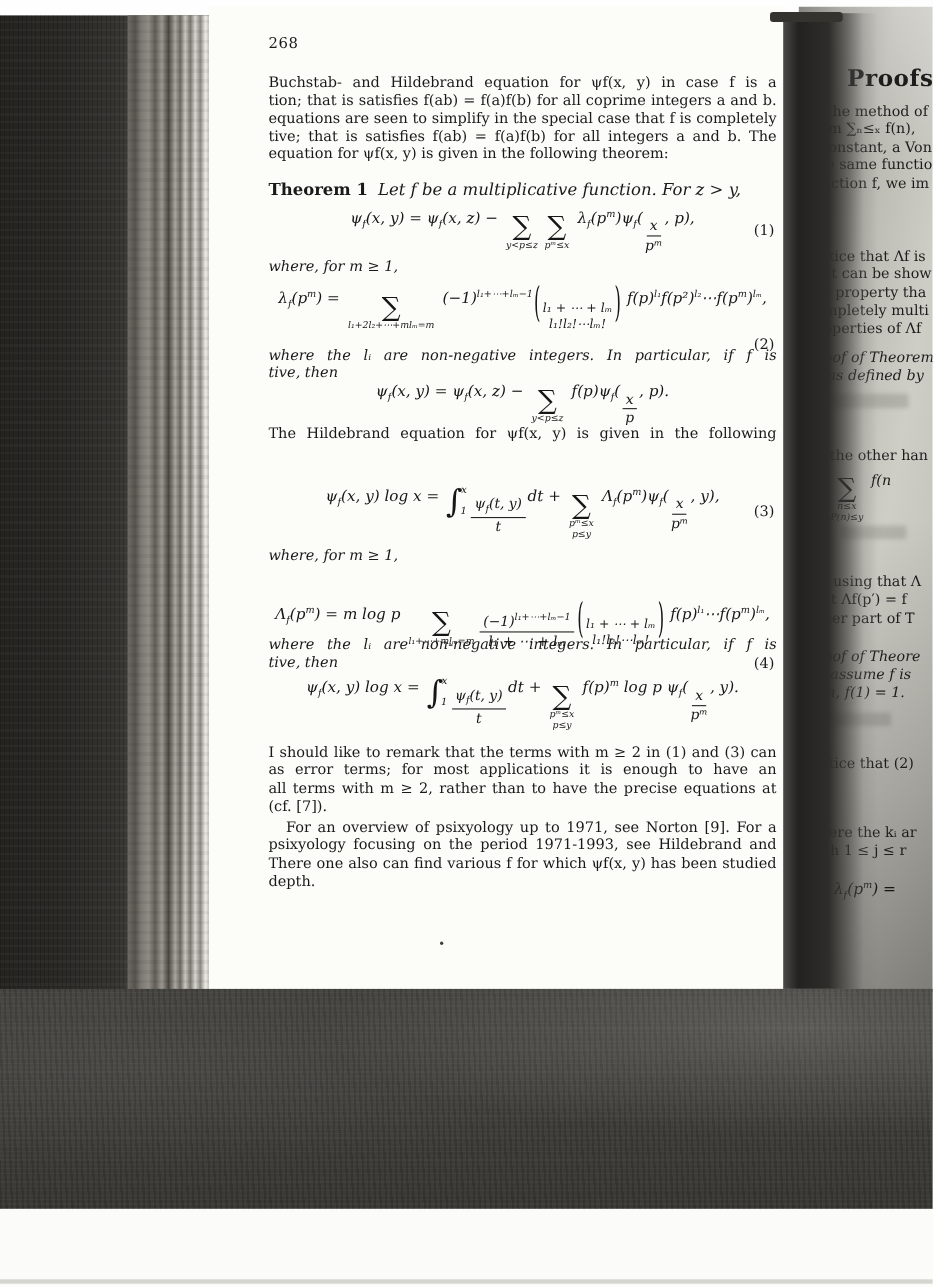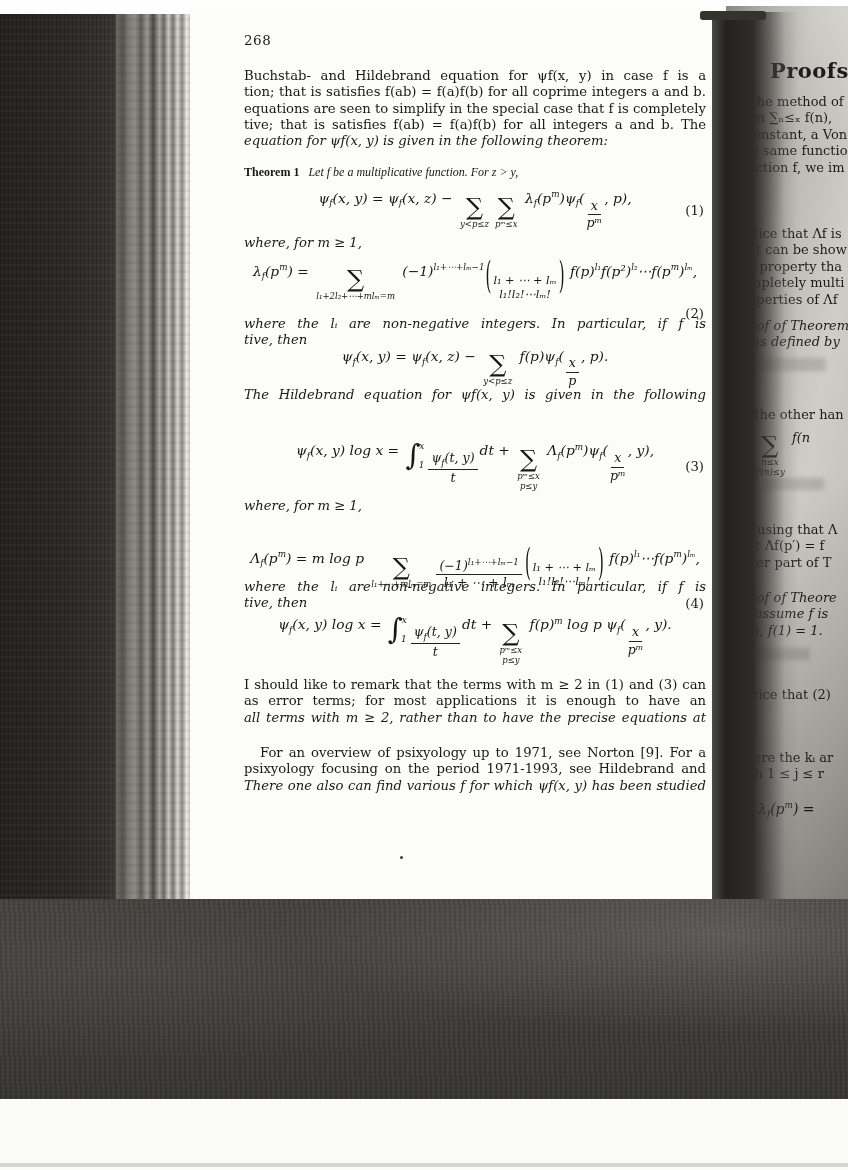--- a/index.html
+++ b/index.html
@@ -32,26 +32,26 @@
       linear-gradient(180deg,#454440 0%,#403f3b 55%,#3a3935 100%);
   }
   .bottom-white{position:absolute;left:0;top:1099px;width:848px;height:71px;z-index:3;background:#fbfbf9;}
   .bottom-edge-line{position:absolute;left:0;top:1163px;width:848px;height:4px;z-index:4;background:#d4d4d1;}
 
   
   .page-left{position:absolute;left:190px;top:6px;width:524px;height:895px;z-index:2;background:#fcfcf9;}
   .content{position:absolute;left:54px;top:0;width:462px;height:100%;color:#191919;}
   .blk{position:absolute;left:0;right:0;}
   .ln{line-height:16.3px;height:16.3px;font-size:13.2px;text-align:justify;text-align-last:justify;overflow:hidden;}
-  .blk .ln:last-child{text-align-last:left;font-style:italic;}
+  .blk .ln:last-child{text-align-last:left;}
   .single .ln{text-align-last:left;}
   .it .ln{font-style:italic;}
   .indent-first .ln:first-child{text-indent:16px;}
   .pageno{position:absolute;left:0;top:26px;font-size:13.5px;letter-spacing:.5px;}
-  .thm{font-size:12px;line-height:16.3px;font-family:Liberation Serif, serif;}
+  .thm{font-size:15px;line-height:16.3px;}
   .thm-label{font-weight:bold;margin-right:9px;}
   .thm-body{font-style:italic;}
   .dot{position:absolute;width:3px;height:3px;border-radius:50%;background:#3c3c3c;}
 
   
   .eqrow{position:absolute;left:0;right:0;display:flex;align-items:center;justify-content:center;}
   .math{font-size:13.8px;font-style:italic;white-space:nowrap;color:#161616;}
   .math sub{font-size:8.8px;}
   .math sup{font-size:8.8px;}
   .tag{position:absolute;right:2px;top:50%;transform:translateY(-50%);font-size:13.2px;font-style:normal;}
@@ -226,26 +226,28 @@
             </span><span> f(p)</span><sup>m</sup><span> log p ψ</span><sub>f</sub><span>(</span><span class="frac">
               <span class="fn">x</span>
               <span class="fd">pᵐ</span>
             </span><span>, y).</span></span>
       </div>
 
       <div class="blk" style="top:671px">
           <div class="ln">I should like to remark that the terms with m ≥ 2 in (1) and (3) can be considered</div>
           <div class="ln">as error terms; for most applications it is enough to have an estimate of the sum of</div>
           <div class="ln">all terms with m ≥ 2, rather than to have the precise equations at one's disposal</div>
+          <div class="ln">(cf. [7]).</div>
         </div>
 
       <div class="blk indent-first" style="top:739px">
           <div class="ln">For an overview of psixyology up to 1971, see Norton [9].  For a survey of</div>
           <div class="ln">psixyology focusing on the period 1971-1993, see Hildebrand and Tenenbaum [4].</div>
           <div class="ln">There one also can find various f for which ψf(x, y) has been studied to some</div>
+          <div class="ln">depth.</div>
         </div>
 
     </div>
     <div class="dot" style="left:210px;top:850px"></div>
   </div>
 
   <div class="page-right">
     <div class="rp-heading" style="top:52px">
       <span class="rp-num">2</span>
       <span class="rp-title">Proofs</span>

